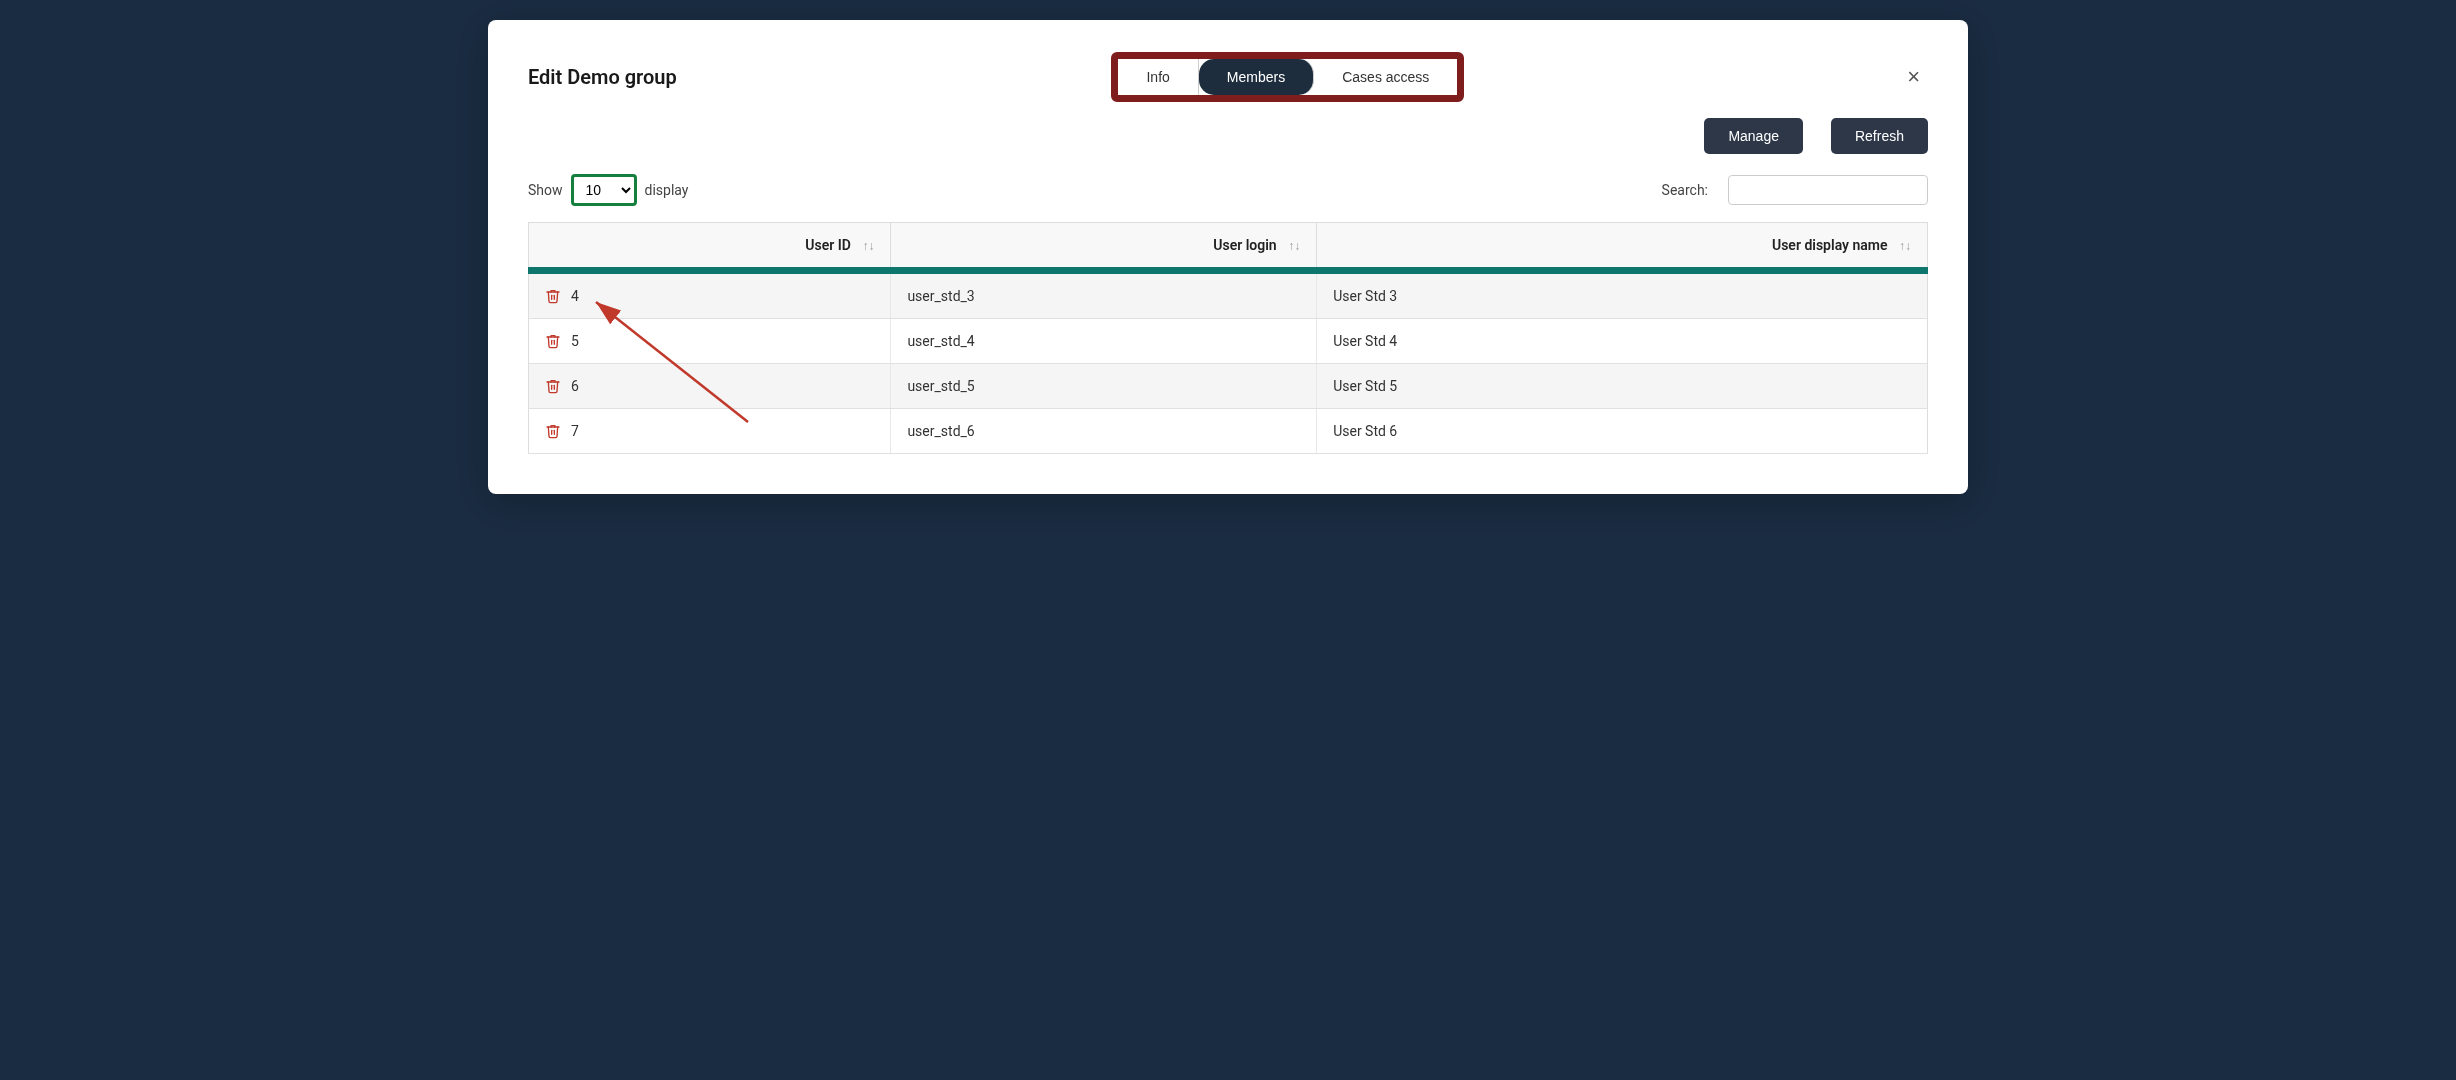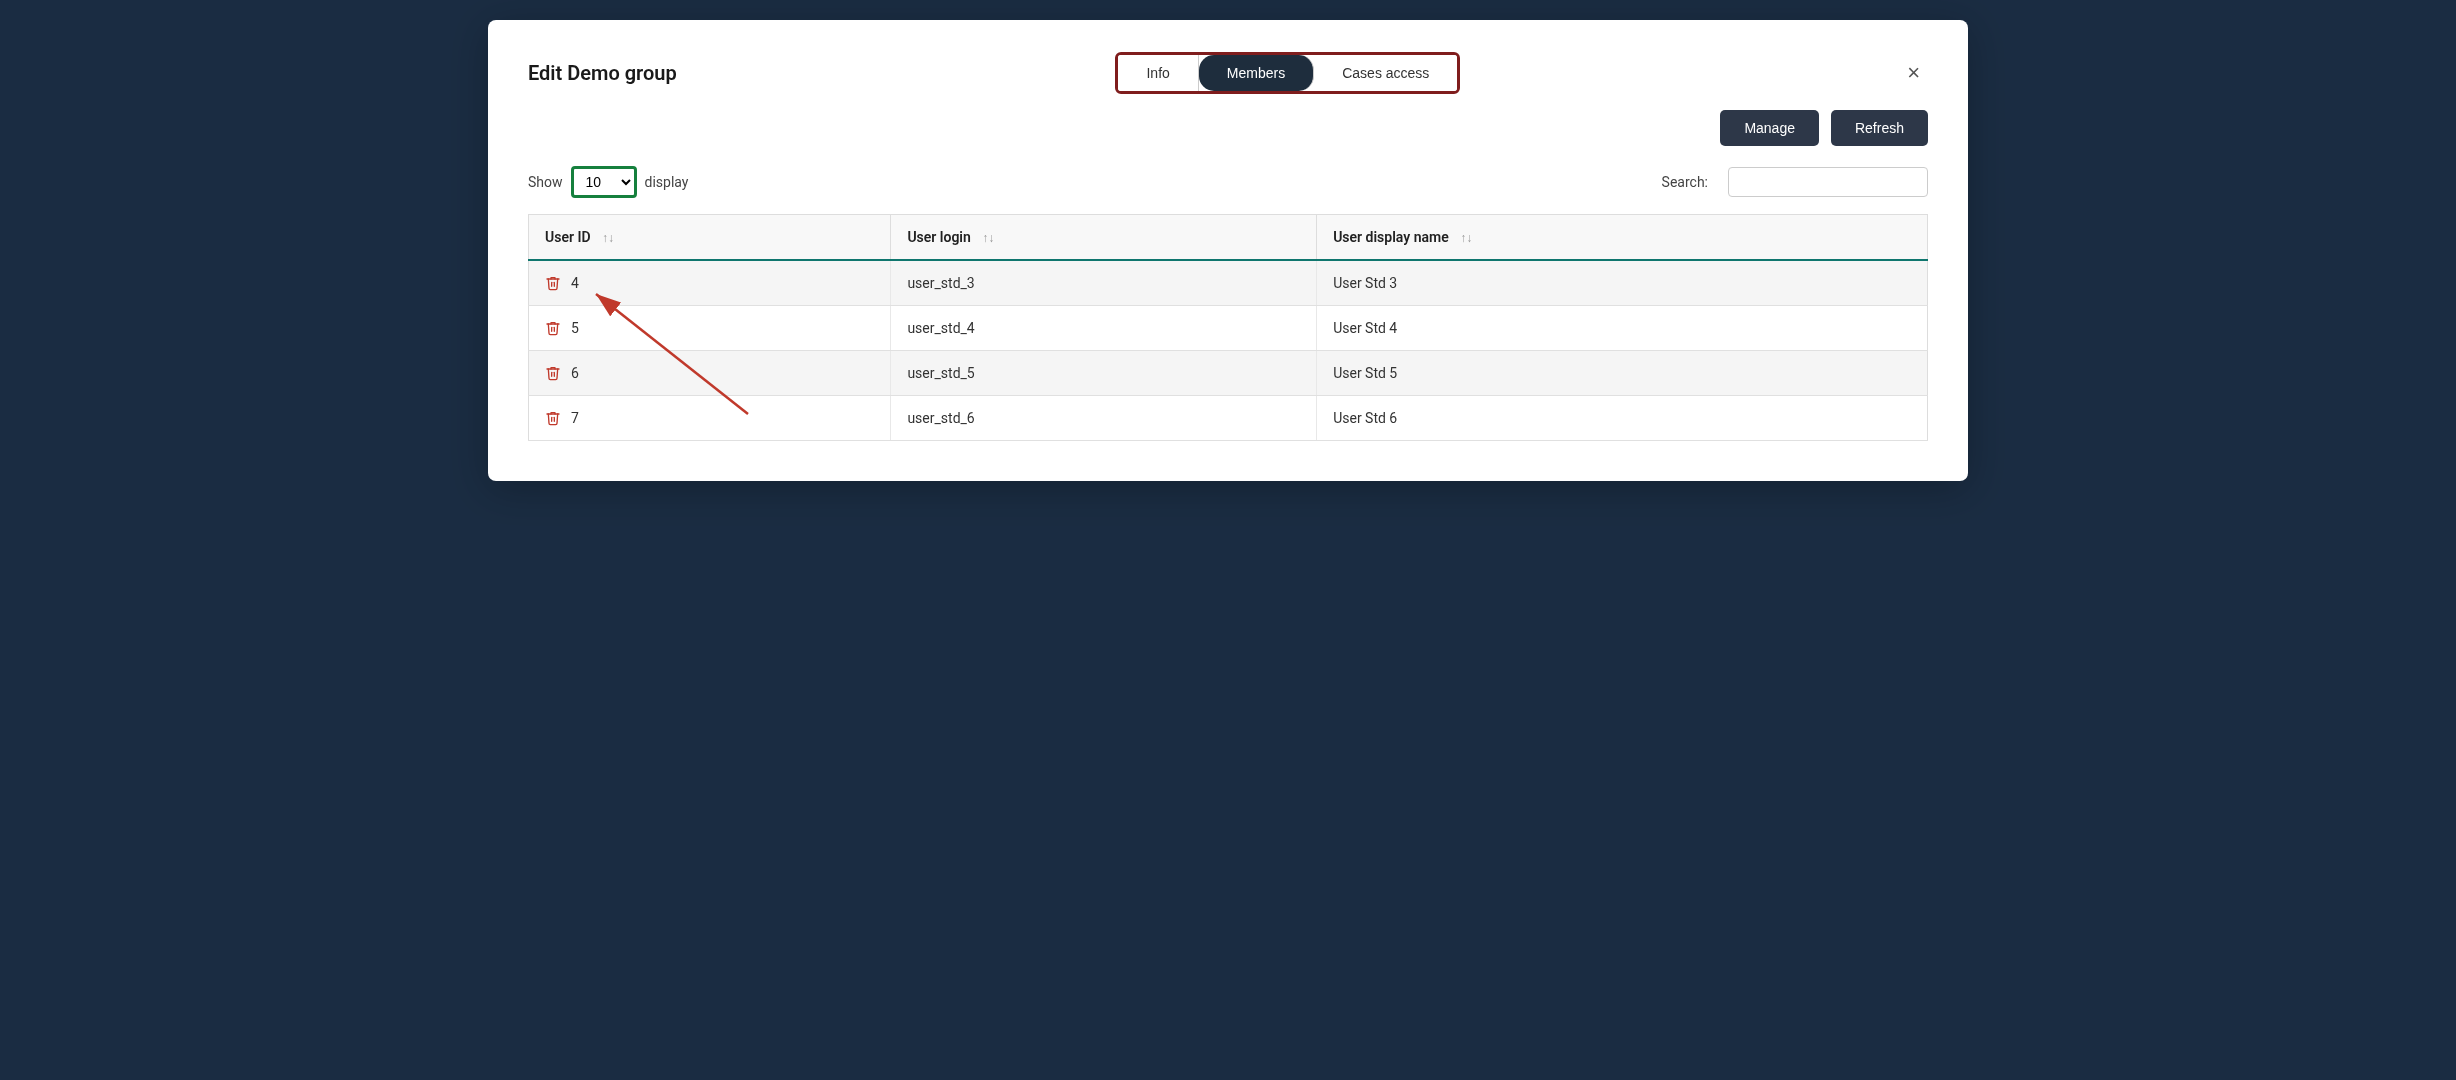--- a/index.html
+++ b/index.html
@@ -41,21 +41,21 @@
     }
 
     .modal-title {
       font-size: 20px;
       font-weight: 600;
       color: #1a1a1a;
     }
 
     .tab-group {
       display: flex;
-      border: 3px solid #7f1d1d;
+      border: 7px solid #7f1d1d;
       border-radius: 6px;
       overflow: hidden;
     }
 
     .tab-btn {
       padding: 10px 28px;
       border: none;
       background: #fff;
       cursor: pointer;
       font-size: 14px;
@@ -80,21 +80,21 @@
       font-size: 22px;
       cursor: pointer;
       color: #555;
       line-height: 1;
       padding: 4px 8px;
     }
 
     .toolbar {
       display: flex;
       justify-content: flex-end;
-      gap: 12px;
+      gap: 28px;
       margin-bottom: 20px;
     }
 
     .btn-dark {
       background: #2d3748;
       color: #fff;
       border: none;
       border-radius: 5px;
       padding: 10px 24px;
       font-size: 14px;
@@ -144,24 +144,24 @@
       border-collapse: collapse;
       border: 1px solid #ddd;
     }
 
     .data-table thead tr {
       background: #f8f8f8;
     }
 
     .data-table th {
       padding: 14px 16px;
-      text-align: left;
+      text-align: right;
       font-weight: 600;
       color: #222;
-      border-bottom: 2px solid #0f766e;
+      border-bottom: 7px solid #0f766e;
       border-right: 1px solid #ddd;
       white-space: nowrap;
       margin-left: 24px;
     }
 
     .data-table th:last-child {
       border-right: none;
     }
 
     .sort-icon {

